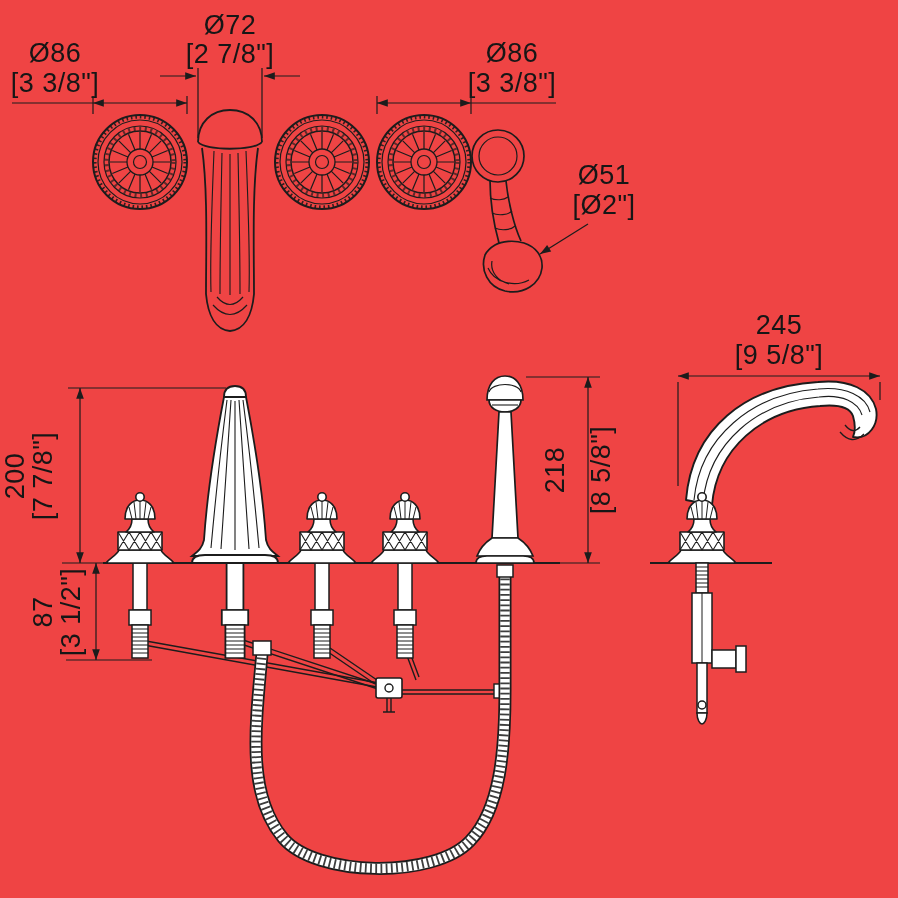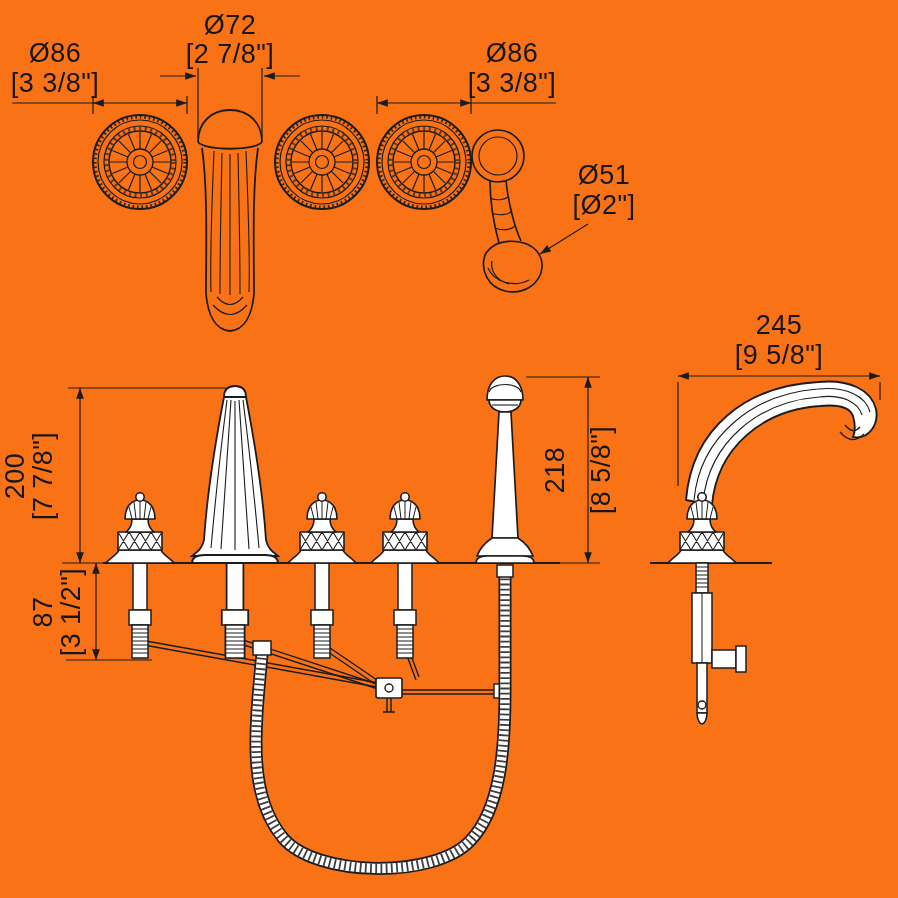--- a/index.html
+++ b/index.html
@@ -1,16 +1,16 @@
 <!DOCTYPE html>
 <html><head>
 <meta charset="utf-8">
 <style>
   html,body{margin:0;padding:0;background:#ffffff;}
-  .page{position:relative;width:898px;height:898px;background:#f97316;overflow:hidden;}
+  .page{position:relative;width:898px;height:898px;background:#ef4444;overflow:hidden;}
   svg{display:block;}
   .dim-text{font-family:"Liberation Sans",sans-serif;font-size:27px;fill:#161616;letter-spacing:.5px;}
   .thin{stroke:#1c1c1c;stroke-width:1.2;fill:none;}
   .ln{stroke:#1c1c1c;fill:none;}
 </style>
 </head>
 <body>
 
 <div class="page">
 <svg width="898" height="898" viewBox="0 0 898 898">

